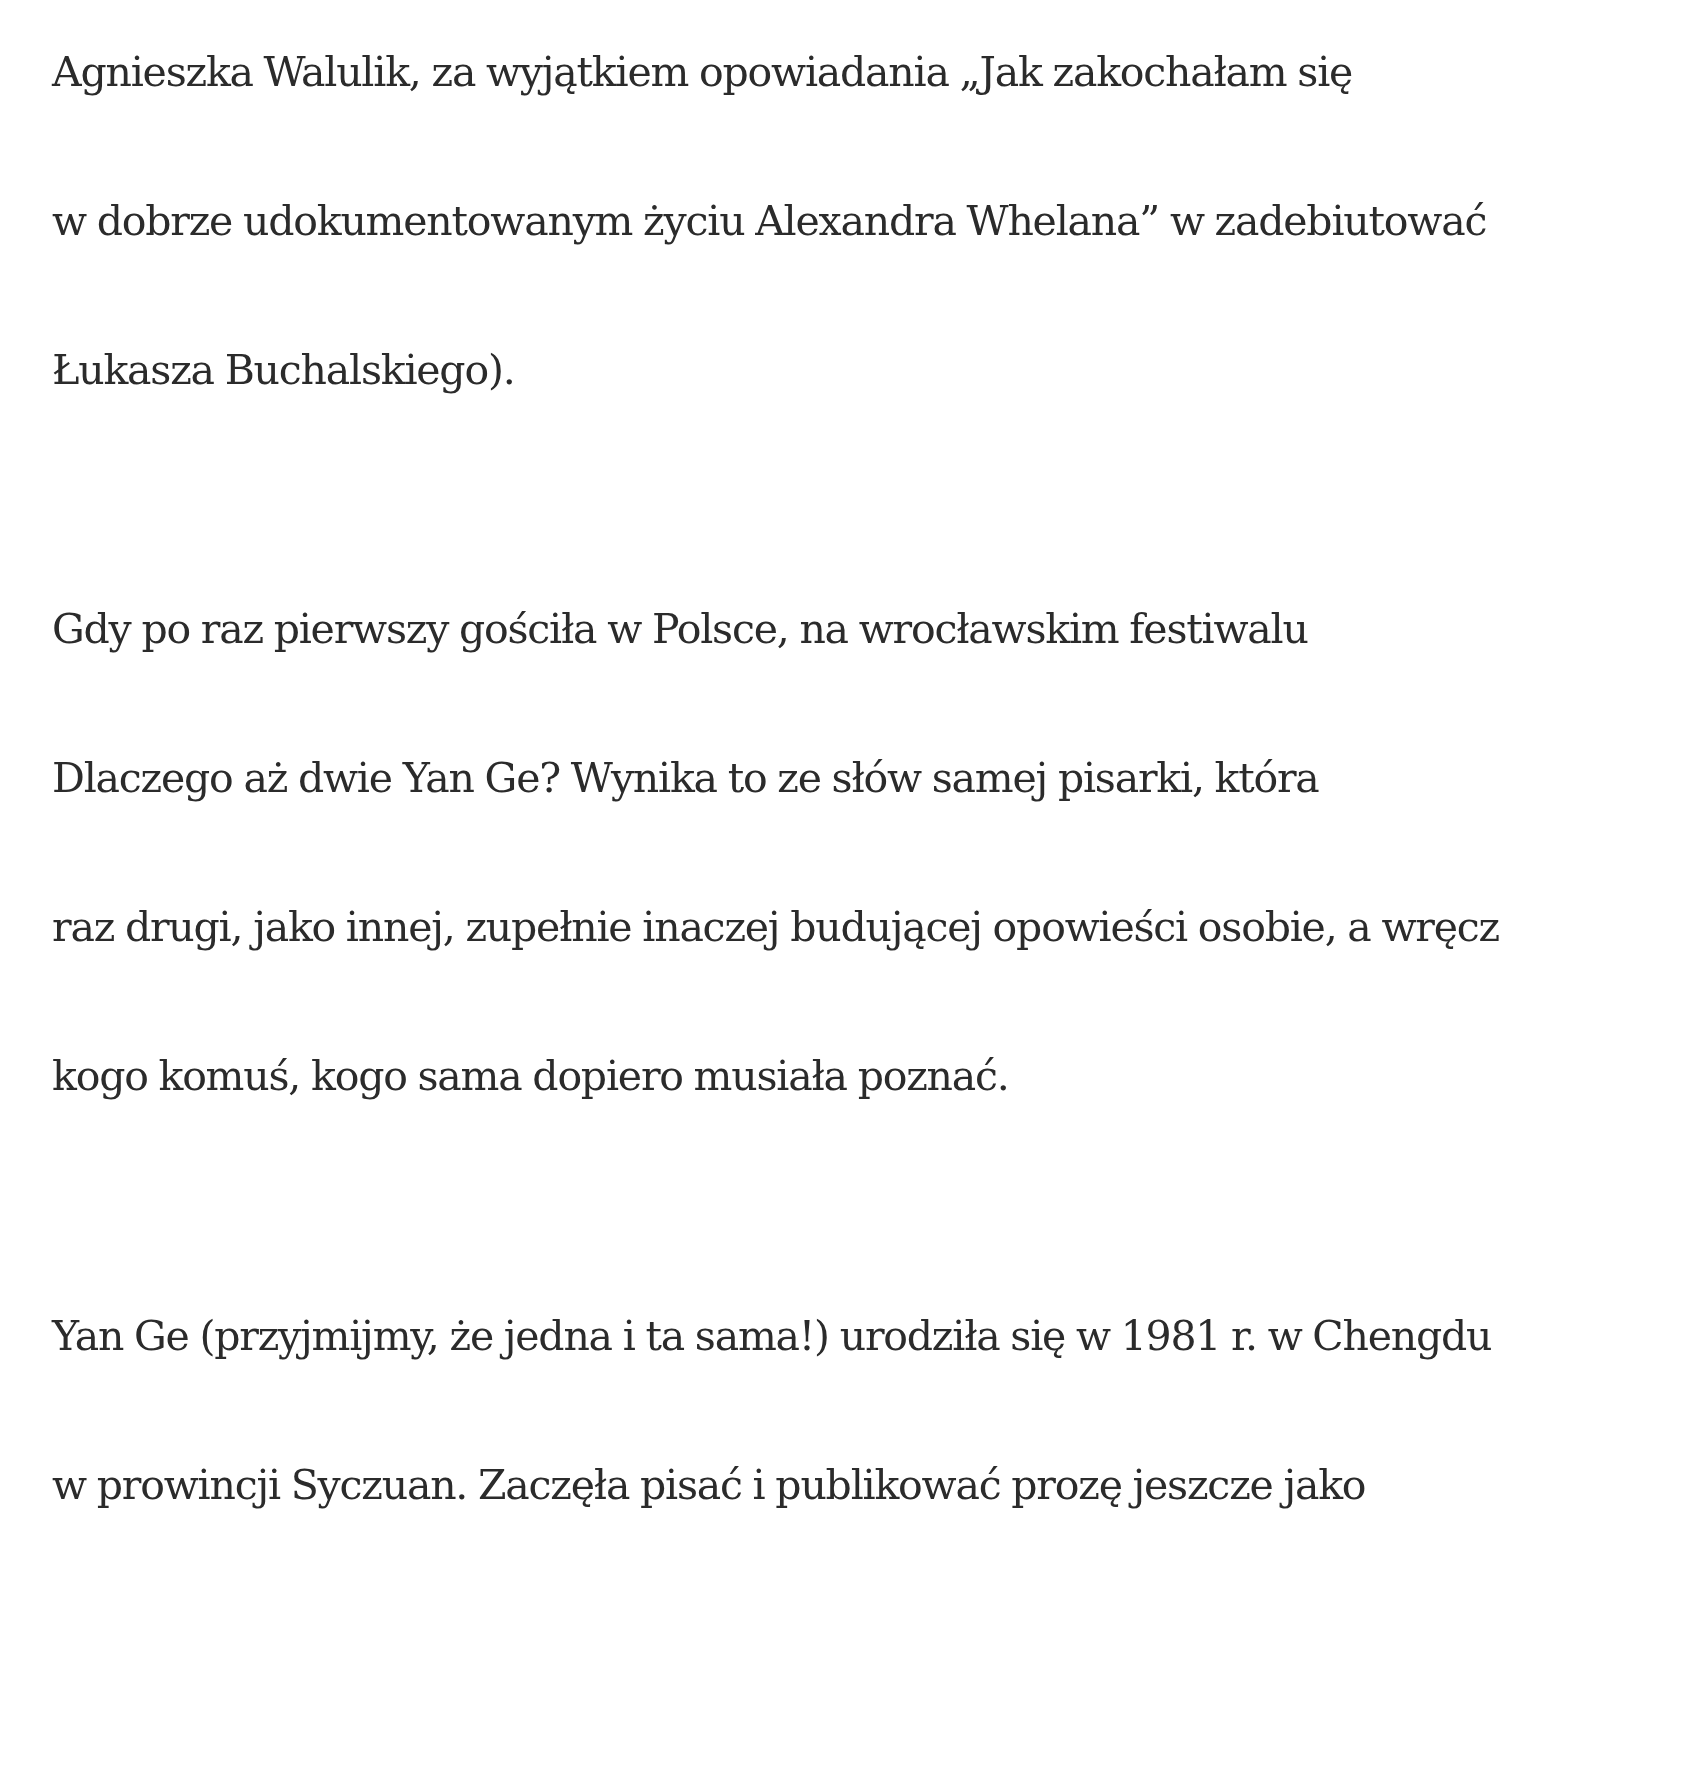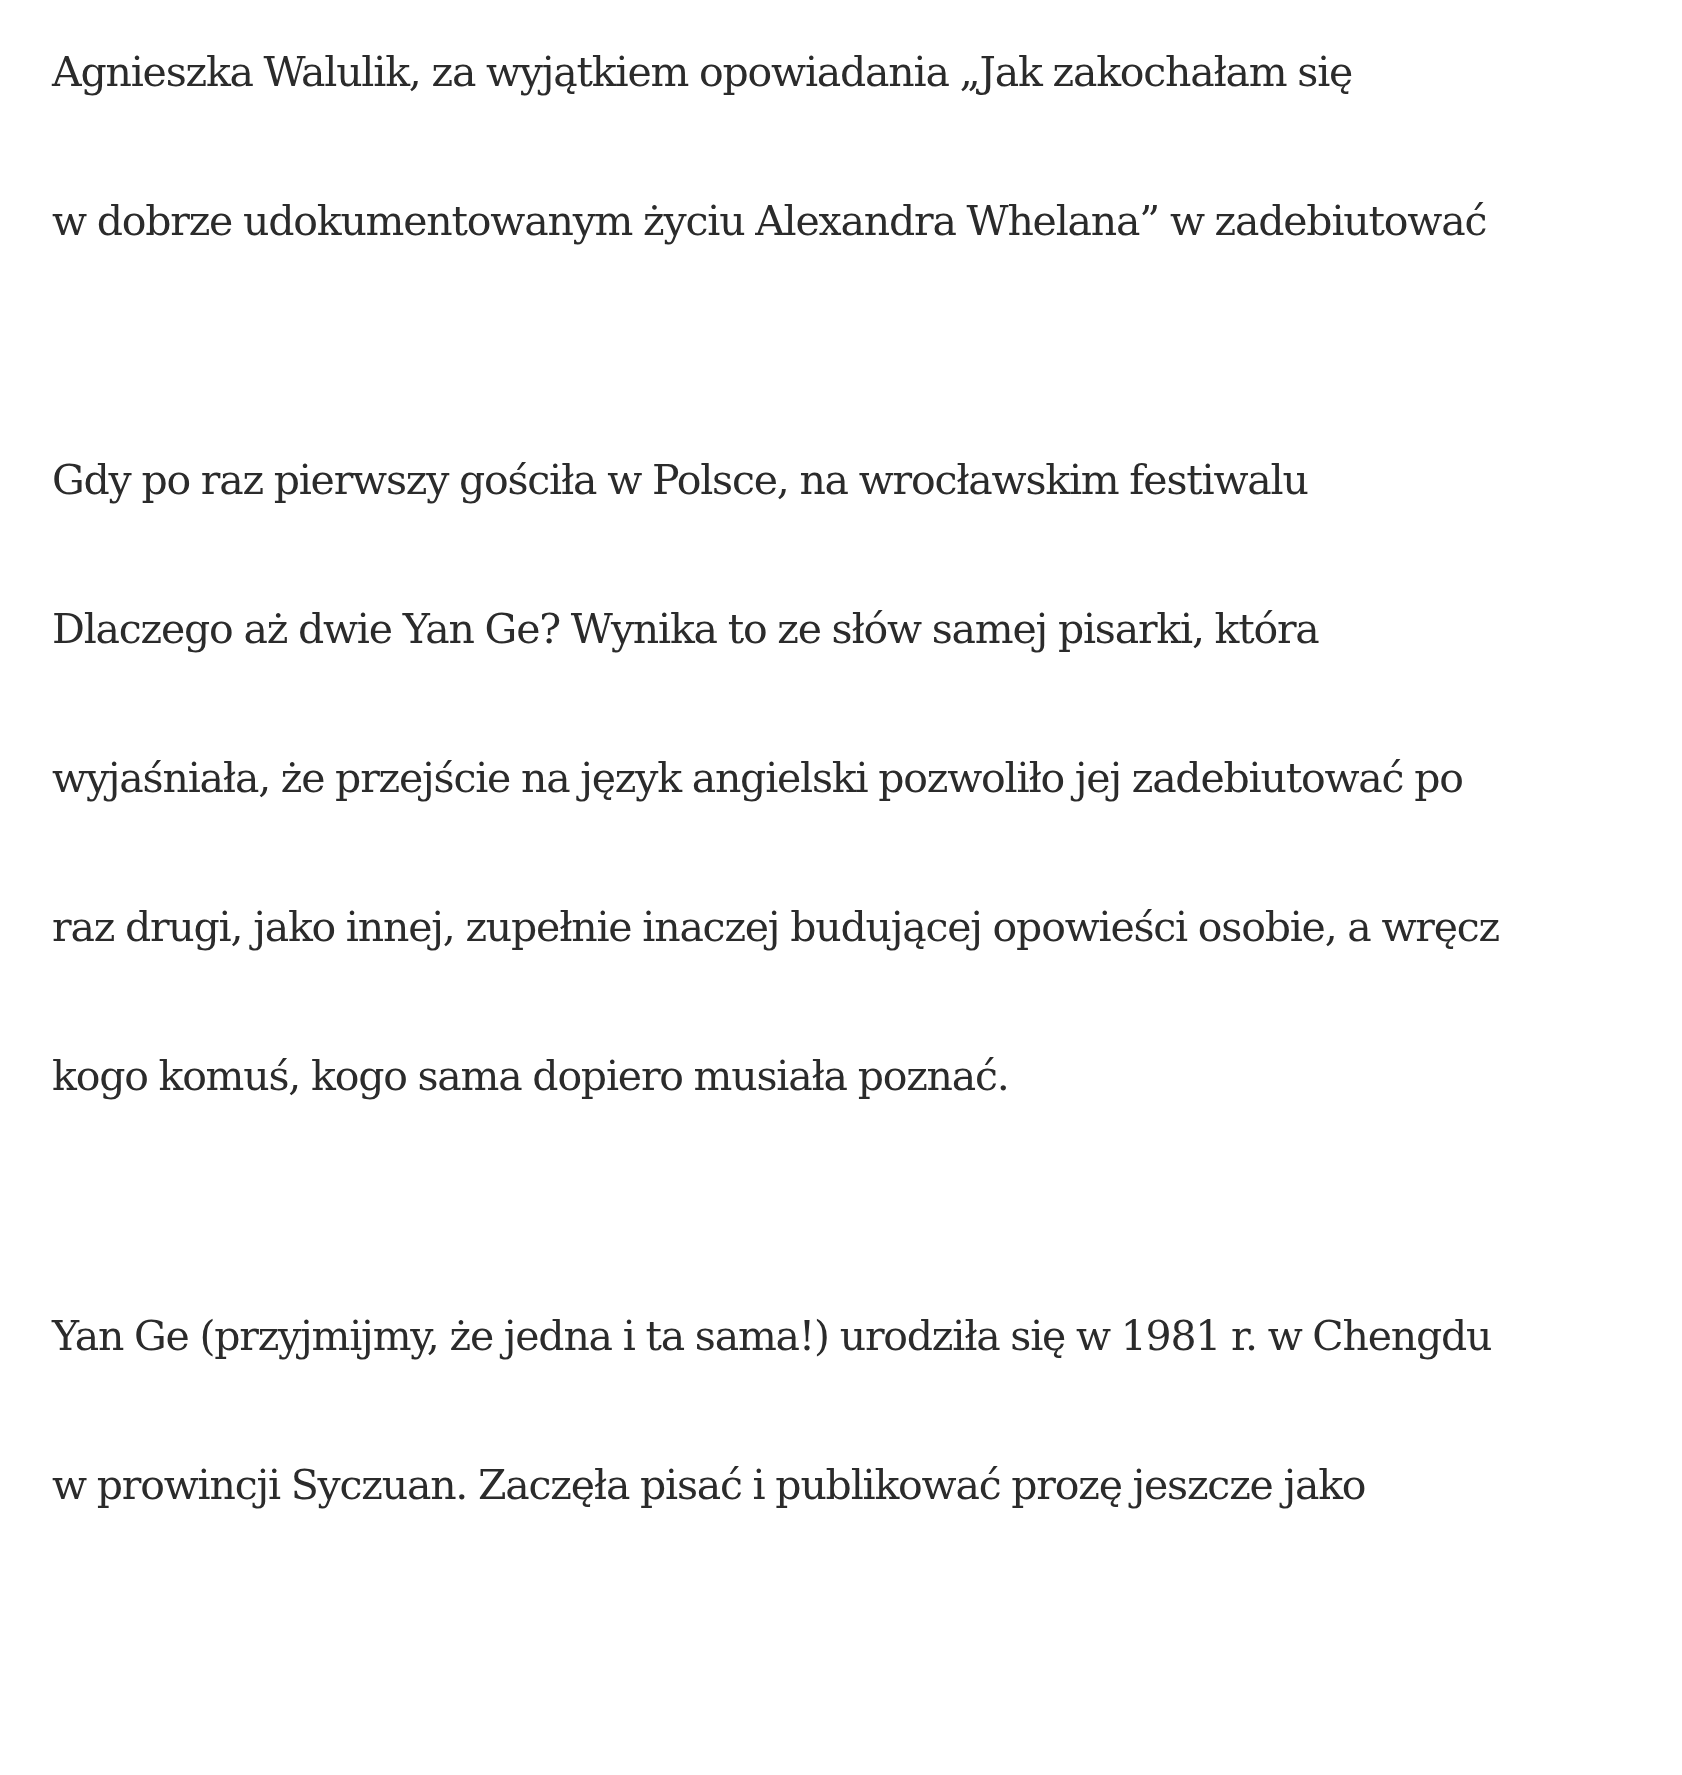--- a/index.html
+++ b/index.html
@@ -31,25 +31,25 @@
     }
     .line { display: block; white-space: nowrap; }
   </style>
 </head>
 <body>
 
 <div class="article">
   <p>
     <span class="line">Agnieszka Walulik, za wyjątkiem opowiadania „Jak zakochałam się</span>
     <span class="line">w dobrze udokumentowanym życiu Alexandra Whelana” w zadebiutować</span>
+    <span class="line">Łukasza Buchalskiego).</span>
   </p>
   <p>
     <span class="line">Gdy po raz pierwszy gościła w Polsce, na wrocławskim festiwalu</span>
     <span class="line">Dlaczego aż dwie Yan Ge? Wynika to ze słów samej pisarki, która</span>
-    <span class="line">wyjaśniała, że przejście na język angielski pozwoliło jej zadebiutować po</span>
     <span class="line">raz drugi, jako innej, zupełnie inaczej budującej opowieści osobie, a wręcz</span>
     <span class="line">kogo komuś, kogo sama dopiero musiała poznać.</span>
   </p>
   <p>
     <span class="line">Yan Ge (przyjmijmy, że jedna i ta sama!) urodziła się w 1981 r. w Chengdu</span>
     <span class="line">w prowincji Syczuan. Zaczęła pisać i publikować prozę jeszcze jako</span>
     
     
     
     

